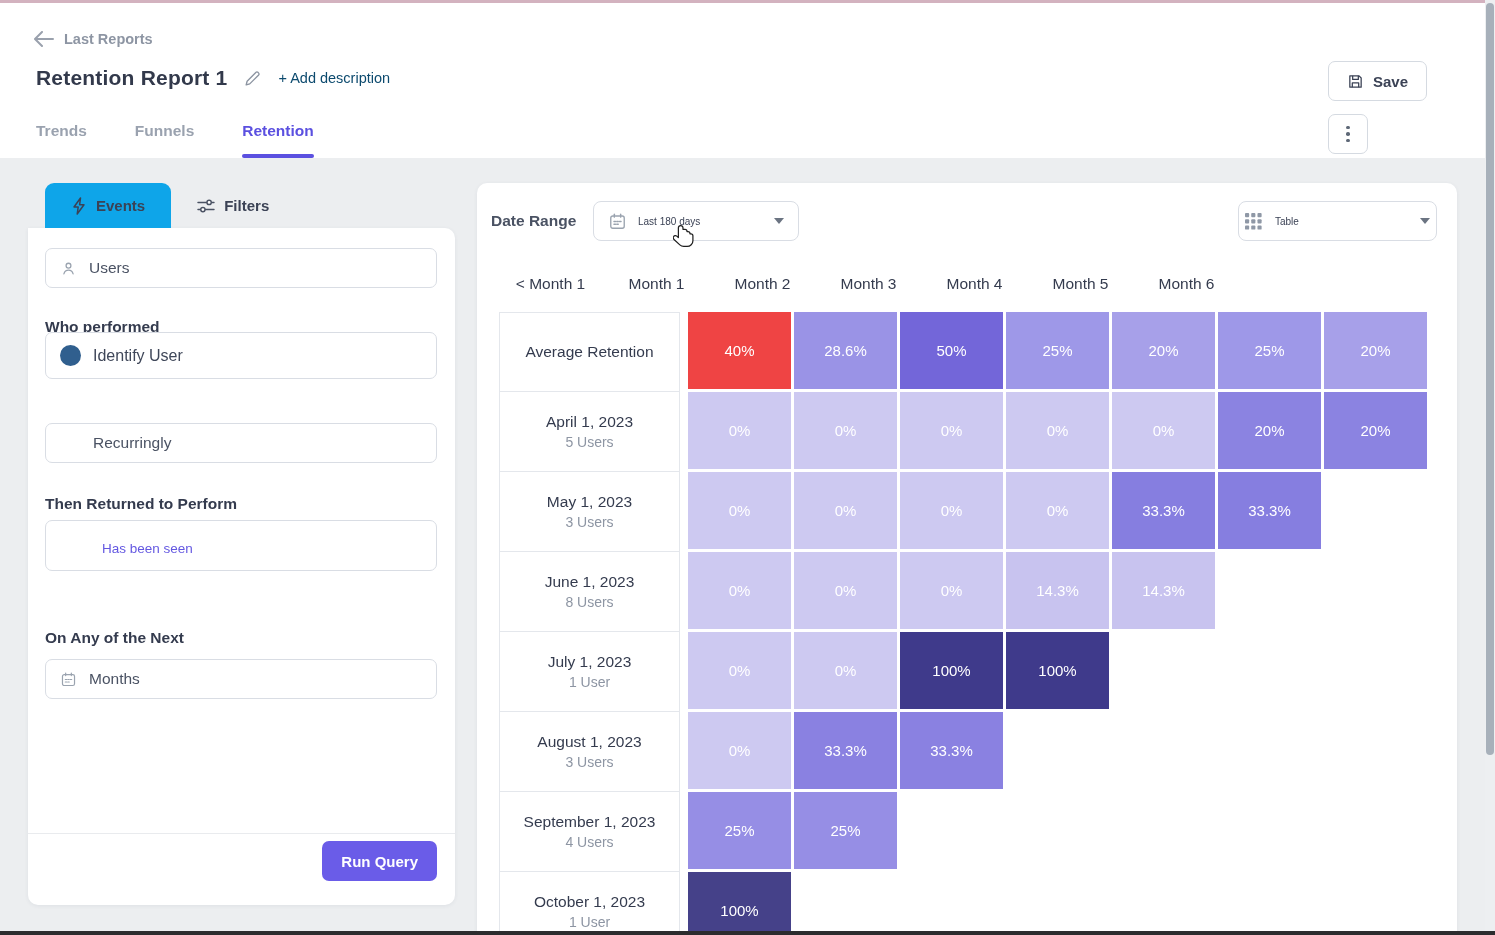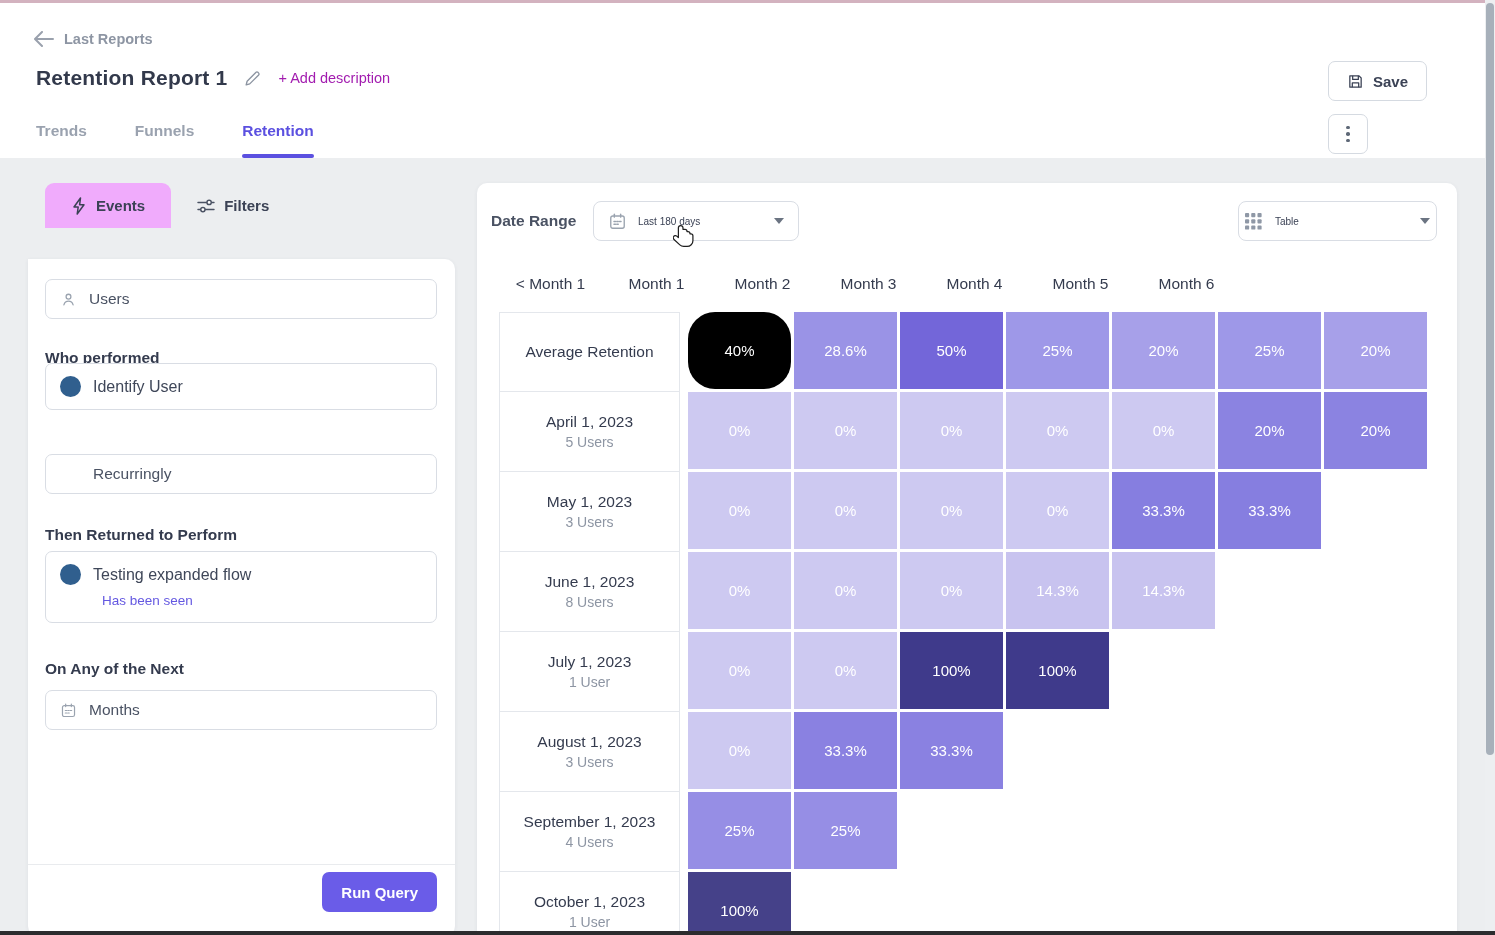--- a/index.html
+++ b/index.html
@@ -12,35 +12,35 @@
   .bottom-bar { position:absolute; bottom:0; left:0; right:0; height:4px; background:#2c2c2e; z-index:60; }
   .scrollbar-track { position:absolute; top:0; right:0; width:10px; bottom:0; background:#edeff1; z-index:55; }
   .scrollbar-thumb { position:absolute; top:3px; right:1px; width:8px; height:752px; background:#a7b0ba; border-radius:4px; }
 
   
   .app-header { position:absolute; top:3px; left:0; right:10px; height:155px; background:#ffffff; }
   .back-row { position:absolute; top:28px; left:34px; display:flex; align-items:center; gap:10px; cursor:pointer; }
   .back-row span { font-size:14.5px; font-weight:700; color:#8d95a3; }
   .title-row { position:absolute; top:63px; left:36px; display:flex; align-items:center; gap:16px; }
   .report-title { font-size:21px; font-weight:700; color:#32394b; letter-spacing:.2px; }
-  .add-desc { font-size:14.5px; color:#a21caf; cursor:pointer; }
+  .add-desc { font-size:14.5px; color:#0c4a6e; cursor:pointer; }
   .header-actions { position:absolute; top:58px; right:58px; display:flex; gap:13px;flex-direction:column; }
   .btn-save { display:flex; align-items:center; gap:9px; height:40px; padding:0 18px; border:1px solid #d5dae1; border-radius:7px; background:#fff; font-size:15px; font-weight:600; color:#3b4255; cursor:pointer; }
   .btn-kebab { width:40px; height:40px; border:1px solid #d5dae1; border-radius:7px; background:#fff; display:flex; align-items:center; justify-content:center; flex-direction:column; gap:3px; cursor:pointer; }
   .btn-kebab i { width:3.5px; height:3.5px; border-radius:50%; background:#5e6877; }
   .report-tabs { position:absolute; left:36px; bottom:0; display:flex; gap:48px; }
   .report-tab { font-size:15.5px; font-weight:700; color:#9aa2af; padding-bottom:18px; position:relative; cursor:pointer; }
   .report-tab.active { color:#5b50e0; }
   .report-tab.active::after { content:""; position:absolute; left:0; right:0; bottom:0; height:4px; border-radius:3px; background:#5b50e0; }
 
   
   .builder-tabs { position:absolute; top:183px; left:45px; display:flex; z-index:5; }
   .builder-tab { display:flex; align-items:center; gap:9px; height:45px; padding:0 26px; font-size:15px; font-weight:600; color:#3b4255; border-radius:9px 9px 0 0; cursor:pointer; }
-  .builder-tab.active { background:#f0abfc; }
-  .builder-card { position:absolute; top:228px; left:28px; width:427px; height:677px; background:#fff; border-radius:10px; border-top-left-radius:0; box-shadow:0 1px 4px rgba(40,50,80,.07); z-index:4;margin-top:31px; }
+  .builder-tab.active { background:#0ea5e9; }
+  .builder-card { position:absolute; top:228px; left:28px; width:427px; height:677px; background:#fff; border-radius:10px; border-top-left-radius:0; box-shadow:0 1px 4px rgba(40,50,80,.07); z-index:4; }
 
   .field { position:absolute; left:17px; width:392px; border:1px solid #d9dde4; border-radius:7px; background:#fff; display:flex; align-items:center; gap:12px; padding:0 14px; font-size:15.5px; color:#4a5263; cursor:pointer; }
   .section-label { position:absolute; left:17px; font-size:15.5px; font-weight:700; color:#343b4e; }
   .event-dot { width:21px; height:21px; border-radius:50%; background:#305f8e; flex:0 0 auto; }
   .event-box { position:absolute; left:17px; width:392px; border:1px solid #d9dde4; border-radius:7px; background:#fff; padding:12px 14px; cursor:pointer; }
   .event-main { display:flex; align-items:center; gap:12px; font-size:16px; color:#3f4759; }
   .event-sub { margin:8px 0 2px 42px; font-size:13.5px; color:#6458e1; cursor:pointer; }
   .builder-divider { position:absolute; left:0; right:0; top:605px; height:1px; background:#e9ebee; }
   .btn-run { position:absolute; right:18px; top:613px; height:40px; padding:0 19px; background:#6a5ce8; color:#fff; font-size:15px; font-weight:700; border:none; border-radius:7px; cursor:pointer; }
 
@@ -150,24 +150,20 @@
       </div>
     </div>
 
     <div class="field" style="top:195px;height:40px;padding-left:47px;">
       <span>Recurringly</span>
     </div>
 
     <div class="section-label" style="top:267px;">Then Returned to Perform</div>
 
     <div class="event-box" style="top:292px;">
-      <div class="event-main">
-        <span class="event-dot"></span>
-        <span>Testing expanded flow</span>
-      </div>
       <div class="event-sub">Has been seen</div>
     </div>
 
     <div class="section-label" style="top:401px;">On Any of the Next</div>
 
     <div class="field" style="top:431px;height:40px;">
       <svg class="ic" width="17" height="17" viewBox="0 0 24 24" fill="none" stroke="#9aa3af" stroke-width="1.7" stroke-linecap="round">
           <rect x="3.5" y="5" width="17" height="15.5" rx="2.5"></rect>
           <line x1="8" y1="2.8" x2="8" y2="6.5"></line>
           <line x1="16" y1="2.8" x2="16" y2="6.5"></line>
@@ -227,21 +223,21 @@
           <div class="th">Month 3</div>
           <div class="th">Month 4</div>
           <div class="th">Month 5</div>
           <div class="th">Month 6</div>
         </div>
       <div>
           <div class="t-row">
             <div class="cohort-cell">
               <div class="cohort-title">Average Retention</div>
             </div>
-            <div class="heat-cell" style="background: #000000; border-radius: 27px;">40%</div>
+            <div class="heat-cell" style="background: #ef4444;">40%</div>
             <div class="heat-cell" style="background: rgb(154, 147, 230);">28.6%</div>
             <div class="heat-cell" style="background: rgb(115, 102, 217);">50%</div>
             <div class="heat-cell" style="background: rgb(158, 152, 232);">25%</div>
             <div class="heat-cell" style="background: rgb(167, 160, 233);">20%</div>
             <div class="heat-cell" style="background: rgb(158, 152, 232);">25%</div>
             <div class="heat-cell" style="background: rgb(167, 160, 233);">20%</div>
           </div>
           <div class="t-row">
             <div class="cohort-cell">
               <div class="cohort-title">April 1, 2023</div>

